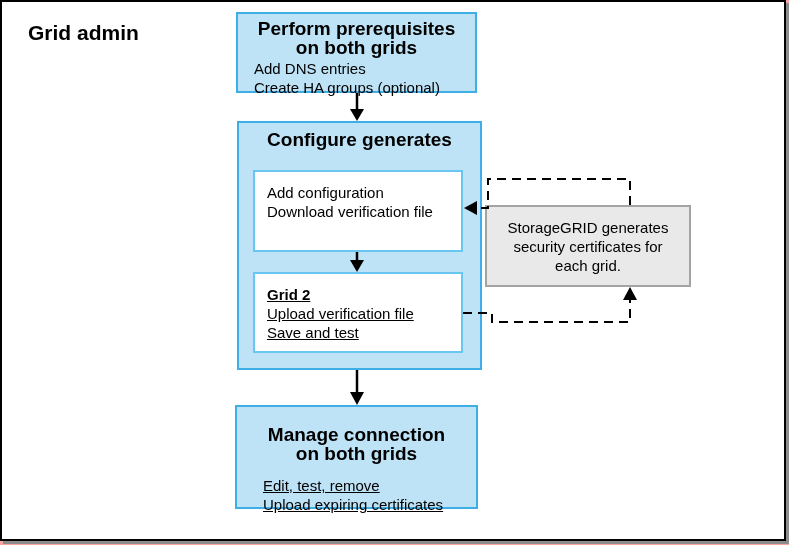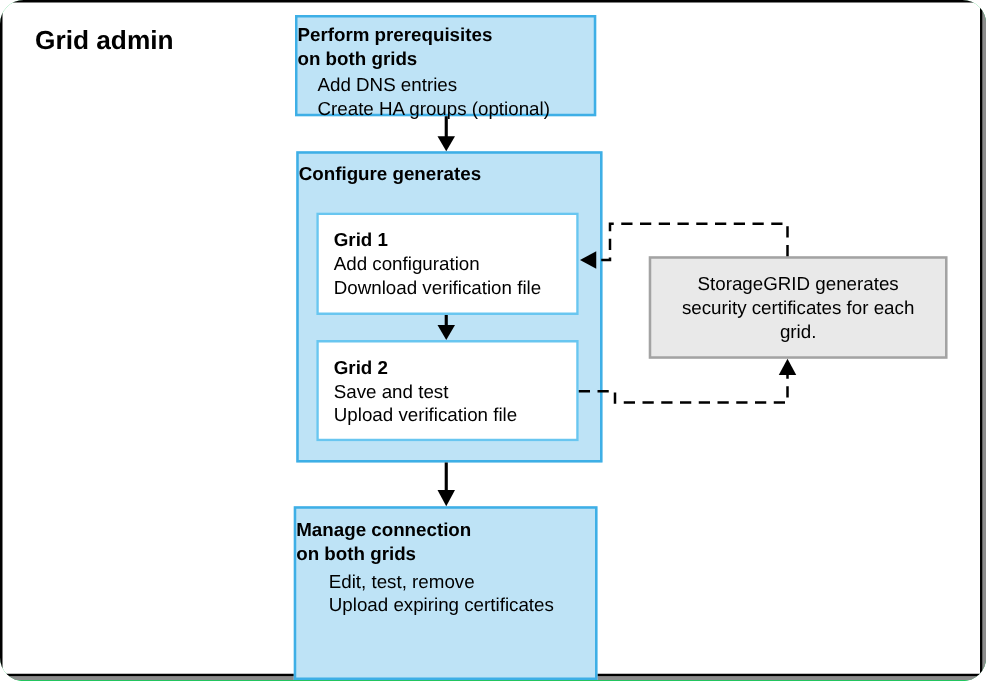--- a/index.html
+++ b/index.html
@@ -5,23 +5,22 @@
   html, body {
     margin: 0;
     padding: 0;
     background: #ffffff;
     font-family: "Liberation Sans", sans-serif;
   }
   .canvas {
     position: relative;
     width: 789px;
     height: 545px;
-    background: #22c55e;
+    background: #fca5a5;
     overflow: hidden;
-    border-radius: 19px;
   }
   .frame {
     position: absolute;
     left: 0;
     top: 0;
     width: 786px;
     height: 541px;
     box-sizing: border-box;
     border: 2px solid #000000;
     box-shadow: 3px 3px 0 #8c8c8c;
@@ -54,23 +53,23 @@
     box-sizing: border-box;
     background: #e9e9e9;
     border: 2px solid #a3a3a3;
     color: #000000;
     display: flex;
     align-items: center;
     justify-content: center;
     text-align: center;
   }
   .box-title {
-    font-size: 15px;
+    font-size: 19px;
     font-weight: bold;
-    text-align: left;
+    text-align: center;
     line-height: 19px;
   }
   .box-body {
     font-size: 15px;
     line-height: 19px;
   }
   .inner-title {
     font-size: 15px;
     font-weight: bold;
     line-height: 19px;
@@ -78,24 +77,24 @@
   .note-text {
     font-size: 15px;
     line-height: 19px;
     padding: 0 12px;
   }
   
   .prereq-box   { left: 236px; top: 12px;  width: 241px; height: 81px;  padding-top: 5px; }
   .prereq-body  { margin: 2px 0 0 16px; }
   .config-box   { left: 237px; top: 121px; width: 245px; height: 249px; padding-top: 7px; }
   .grid1-box    { left: 253px; top: 170px; width: 210px; height: 82px;  padding: 11px 0 0 12px; }
-  .grid2-box    { left: 253px; top: 272px; width: 210px; height: 81px;  padding: 11px 16px 0 12px; }
-  .manage-box   { left: 235px; top: 405px; width: 243px; height: 139px; padding-top: 8px; }
-  .manage-body  { margin: 3px 0 0 26px; }
-  .note-box     { left: 519px; top: 205px; width: 239px; height: 82px; }
+  .grid2-box    { left: 253px; top: 272px; width: 210px; height: 81px;  padding: 11px 16px 0 12px; text-decoration: underline; }
+  .manage-box   { left: 235px; top: 405px; width: 243px; height: 104px; padding-top: 18px; }
+  .manage-body  { margin: 13px 0 0 26px; text-decoration: underline; }
+  .note-box     { left: 485px; top: 205px; width: 206px; height: 82px; }
   svg.overlay {
     position: absolute;
     left: 0;
     top: 0;
     pointer-events: none;
   }
 </style>
 </head>
 <body>
 
@@ -113,32 +112,31 @@
       <div>Add DNS entries</div>
       <div>Create HA groups (optional)</div>
     </div>
   </div>
 
   <div class="blue-box config-box">
     <div class="box-title">Configure generates</div>
   </div>
 
   <div class="white-box grid1-box">
-    <div class="inner-title">Grid 1</div>
     <div class="box-body">
       <div>Add configuration</div>
       <div>Download verification file</div>
     </div>
   </div>
 
   <div class="white-box grid2-box">
     <div class="inner-title">Grid 2</div>
     <div class="box-body">
+      <div>Upload verification file</div>
       <div>Save and test</div>
-      <div>Upload verification file</div>
     </div>
   </div>
 
   <div class="blue-box manage-box">
     <div class="box-title">
       <div>Manage connection</div>
       <div>on both grids</div>
     </div>
     <div class="box-body manage-body">
       <div>Edit, test, remove</div>

